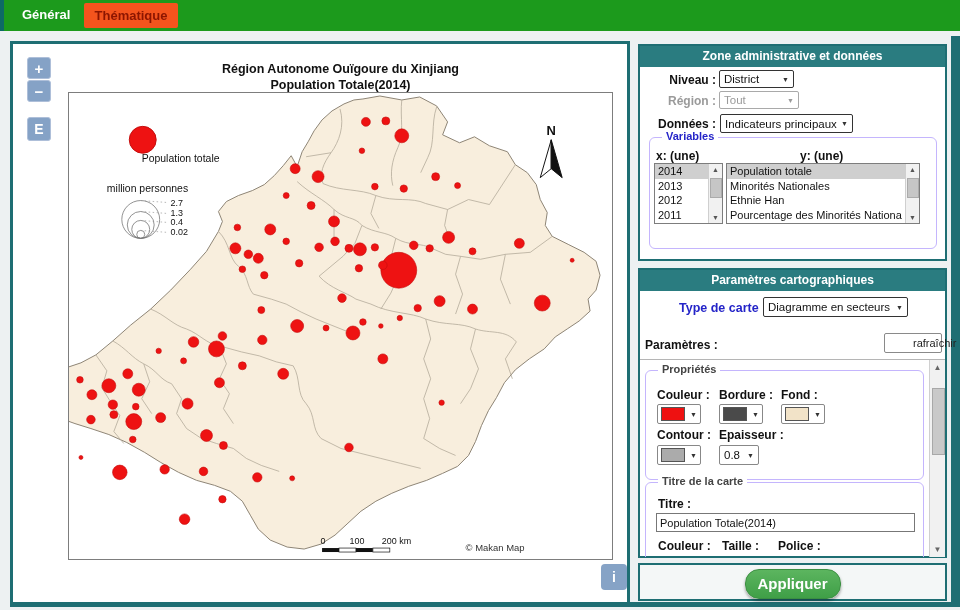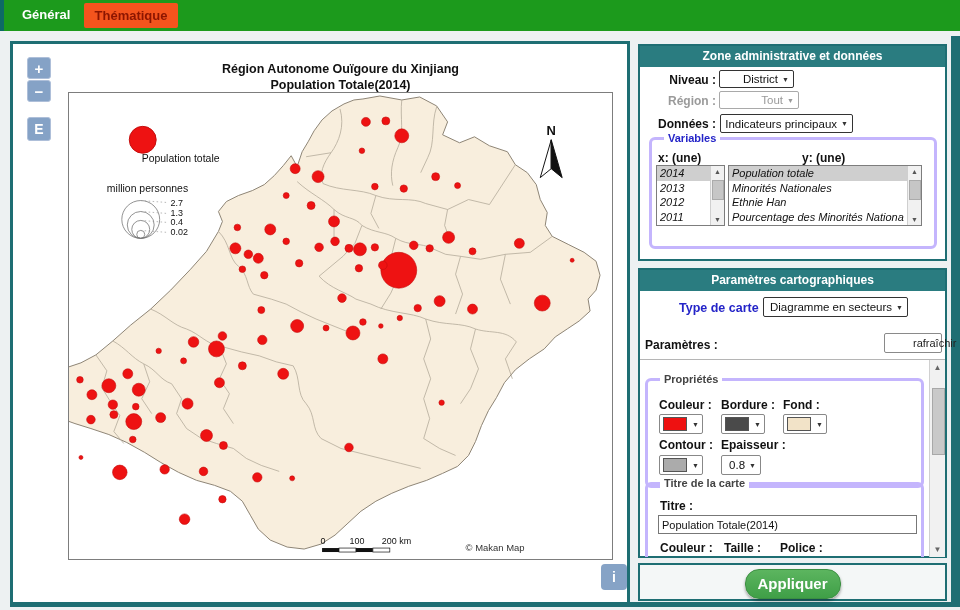--- a/index.html
+++ b/index.html
@@ -37,32 +37,32 @@
   #params-panel{top:268px;height:290px;}
   #apply-panel{top:563px;height:38px;background:#f4f7f7;}
   .flabel{font-size:12px;font-weight:bold;color:#111;white-space:nowrap;}
   .flabel.disabled{color:#9a9a9a;}
   .flabel.blue{color:#2424c8;}
   .rlabel{position:absolute;width:76px;text-align:right;}
   
   .select{position:absolute;background:#fff;border:1.5px solid #333;border-radius:2px;
       font-size:11.5px;color:#111;display:flex;align-items:center;box-sizing:border-box;
       padding:0 4px;cursor:pointer;white-space:nowrap;}
-  .select .txt{flex:1;overflow:hidden;text-align:right;}
+  .select .txt{flex:1;overflow:hidden;}
   .caret{font-size:7px;color:#333;margin-left:4px;}
   .caret::after{content:"▼";}
   .select.disabled{border-color:#a9a9a9;color:#9a9a9a;}
   .select.disabled .caret{color:#9a9a9a;}
   
-  .fset{position:absolute;border:3px solid #c4b5fd;border-radius:6px;box-sizing:border-box;background:transparent;}
+  .fset{position:absolute;border:1px solid #c4b5fd;border-radius:6px;box-sizing:border-box;background:transparent;}
   .fset-legend{position:absolute;top:-8px;left:12px;background:#fff;padding:0 4px;font-size:11px;font-weight:bold;}
   
   .listbox{position:absolute;border:1px solid #7d7d7d;background:#fff;box-sizing:border-box;
       overflow:hidden;display:flex;}
-  .lb-items{flex:1;overflow:hidden;font-style:italic;}
+  .lb-items{flex:1;overflow:hidden;}
   .lb-item{font-size:11px;color:#111;padding:0 3px;height:14.5px;line-height:14.5px;
       white-space:nowrap;overflow:hidden;cursor:pointer;}
   .lb-item.selected{background:#cfcfcf;}
   .lb-scroll{width:13px;background:#f1f1f1;border-left:1px solid #cfcfcf;position:relative;cursor:pointer;}
   .lb-scroll .up,.lb-scroll .dn{position:absolute;left:0;width:13px;height:11px;text-align:center;
       font-size:7px;color:#555;line-height:11px;}
   .lb-scroll .up{top:0;} .lb-scroll .up::after{content:"▲";}
   .lb-scroll .dn{bottom:0;} .lb-scroll .dn::after{content:"▼";}
   .lb-scroll .thumb{position:absolute;left:1px;top:14px;width:10px;height:18px;background:#c6c6c6;border:1px solid #ababab;}
   
@@ -324,21 +324,21 @@
     <div class="flabel blue" style="position:absolute;left:39px;top:10px;font-size:12.5px;">Type de carte :</div>
     <div class="select" style="left:123px;top:6px;width:145px;height:20px;">
       <span class="txt">Diagramme en secteurs</span>
         <span class="caret"></span>
     </div>
     <div class="flabel" style="position:absolute;left:5px;top:47px;">Paramètres :</div>
     <div id="refresh-btn" style="left:244px;top:42px;width:58px;height:20px;line-height:18px;">rafraîchir</div>
 
     <div id="scroll-area">
 
-      <div class="fset" style="left:5px;top:18px;width:279px;height:110px;">
+      <div class="fset" style="left:5px;top:10px;width:279px;height:110px;">
         <span class="fset-legend flabel" style="color:#444;">Propriétés</span>
         <div class="flabel" style="position:absolute;left:11px;top:17px;">Couleur :</div>
         <div class="flabel" style="position:absolute;left:73px;top:17px;">Bordure :</div>
         <div class="flabel" style="position:absolute;left:135px;top:17px;">Fond :</div>
         <div class="swatch" style="left:11px;top:33px;">
           <span class="chip" style="background: rgb(238, 17, 17);"></span>
             <span class="caret"></span>
         </div>
         <div class="swatch" style="left:73px;top:33px;">
           <span class="chip" style="background: rgb(74, 74, 74);"></span>

